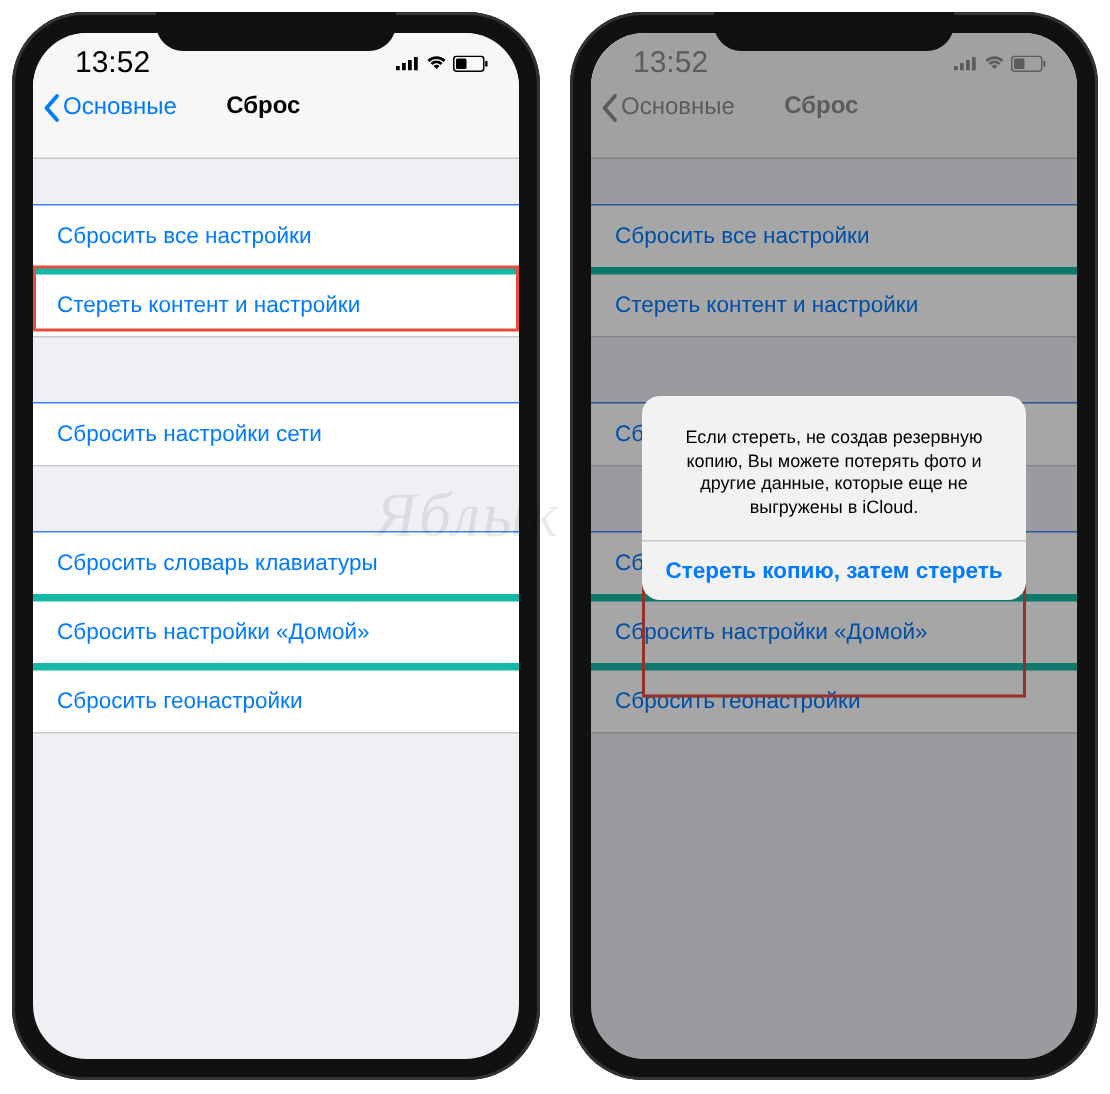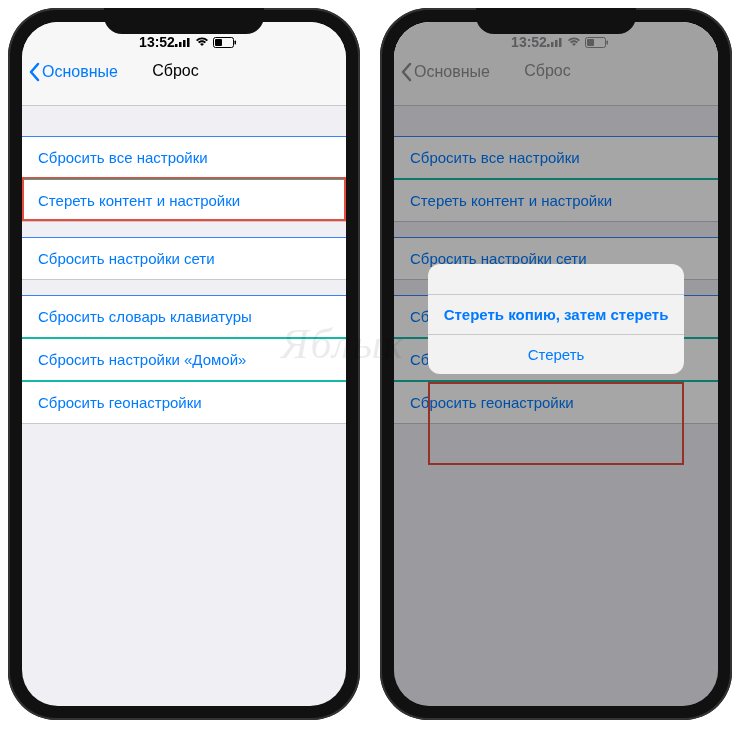--- a/index.html
+++ b/index.html
@@ -37,25 +37,25 @@
     transform: translateX(-50%);
     width: 160px;
     height: 26px;
     background: #111;
     border-radius: 0 0 18px 18px;
     z-index: 50;
   }
   .status-bar {
     height: 40px;
     display: flex;
-    justify-content: center;
+    justify-content: space-between;
     align-items: center;
     padding: 0 20px 0 28px;
-    font-size: 14px;
-    font-weight: 700;
+    font-size: 20px;
+    font-weight: 400;
     color: #000;
     background: #f7f7f7;
   }
   .status-right { display: flex; align-items: center; gap: 4px; }
   .signal-icon, .wifi-icon, .battery-icon { display: inline-flex; }
   .nav-bar {
     height: 44px;
     background: #f7f7f7;
     border-bottom: 1px solid #c8c7cc;
     display: flex;
@@ -68,36 +68,36 @@
     color: #007aff;
     font-size: 16px;
     padding-left: 6px;
   }
   .nav-back svg { margin-right: 2px; }
   .nav-title {
     position: absolute;
     left: 0; right: 17px;
     text-align: center;
     font-size: 16px;
-    font-weight: 400;
+    font-weight: 700;
     color: #000;
     pointer-events: none;
   }
-  .list-group { margin-top: 16px; }
+  .list-group { margin-top: 44px; }
   .list-group.first { margin-top: 30px; }
   .list-row {
     background: #fff;
     border-top: 1px solid #3b82f6;
     border-bottom: 1px solid #c8c7cc;
     padding: 12px 16px;
     font-size: 15px;
     color: #007aff;
     margin-bottom: -1px;
   }
-  .list-row + .list-row { border-top: 2px solid #14b8a6; }
+  .list-row + .list-row { border-top: 5px solid #14b8a6; }
   .highlight-box {
     position: absolute;
     border: 2px solid #e74c3c;
     pointer-events: none;
     z-index: 10;
   }
   .dim-overlay {
     position: absolute;
     inset: 0;
     background: rgba(0,0,0,0.35);
@@ -123,21 +123,21 @@
   .alert-btn {
     border-top: 1px solid #c8c7cc;
     padding: 11px 0;
     text-align: center;
     font-size: 15px;
     color: #007aff;
   }
   .alert-btn.bold { font-weight: 600; }
   .watermark {
     position: absolute;
-    right: 335px;
+    right: 366px;
     top: 320px;
     font-size: 42px;
     color: rgba(0,0,0,0.08);
     font-family: Georgia, serif;
     font-style: italic;
     letter-spacing: 2px;
     z-index: 60;
     pointer-events: none;
   }
 </style>
@@ -247,22 +247,22 @@
     <div class="list-group">
       <div class="list-row">Сбросить словарь клавиатуры</div>
       <div class="list-row">Сбросить настройки «Домой»</div>
       <div class="list-row">Сбросить геонастройки</div>
     </div>
 
     <div class="dim-overlay"></div>
 
     <div class="alert">
       <div class="alert-body">
+        <div class="alert-msg">Если стереть, не создав резервную копию, Вы можете потерять фото и другие данные, которые еще не выгружены в iCloud.</div>
       </div>
       <div class="alert-btn bold">Стереть копию, затем стереть</div>
-      <div class="alert-btn">Стереть</div>
     </div>
 
     <div class="highlight-box" style="top:360px;left:34px;width:256px;height:83px;"></div>
   </div>
 </div>
 
 <div class="watermark">Яблык</div>
 
 </body></html>

